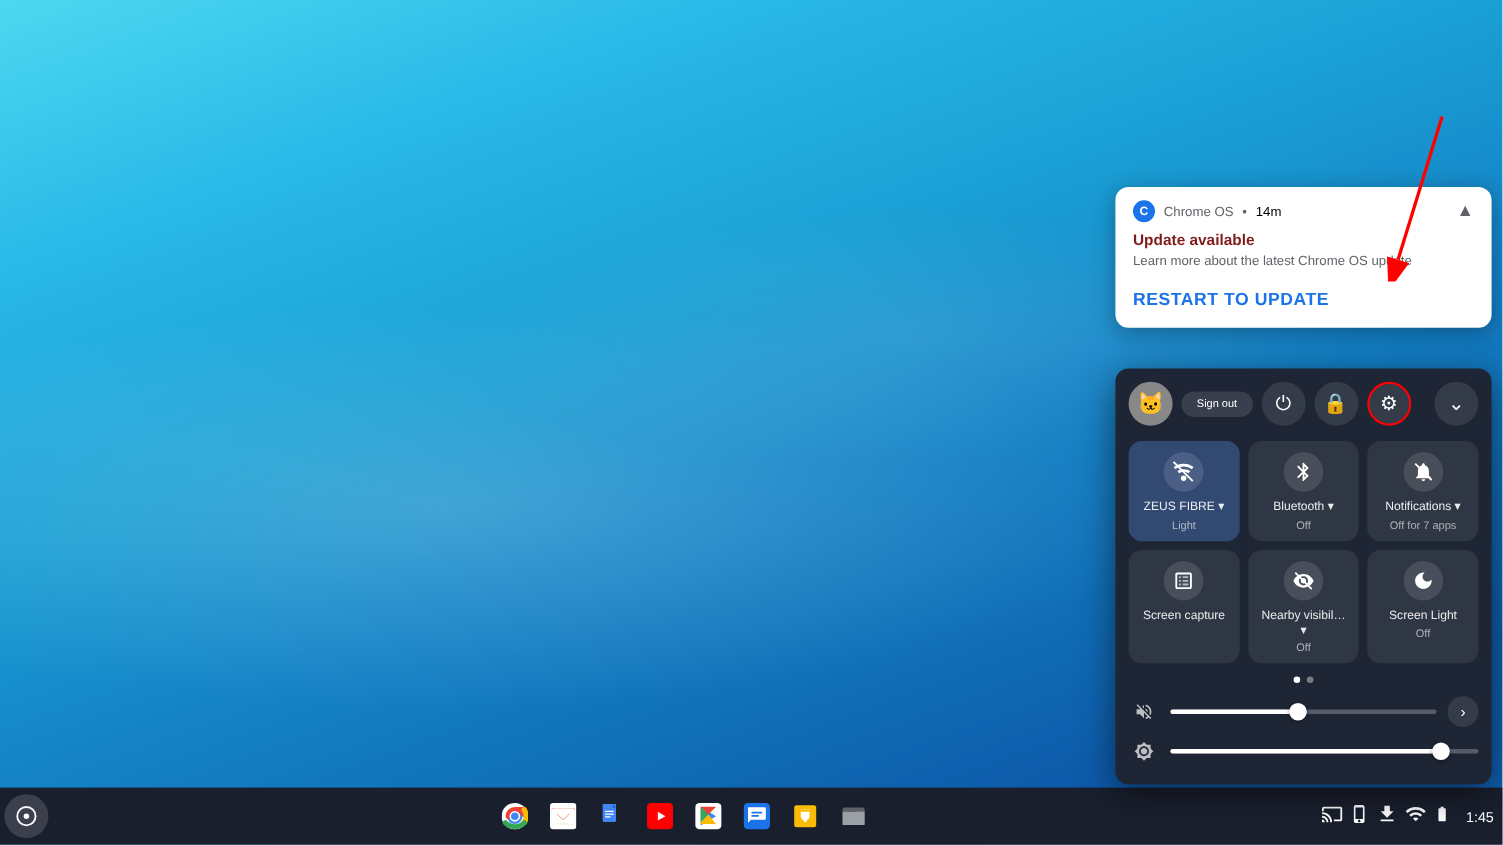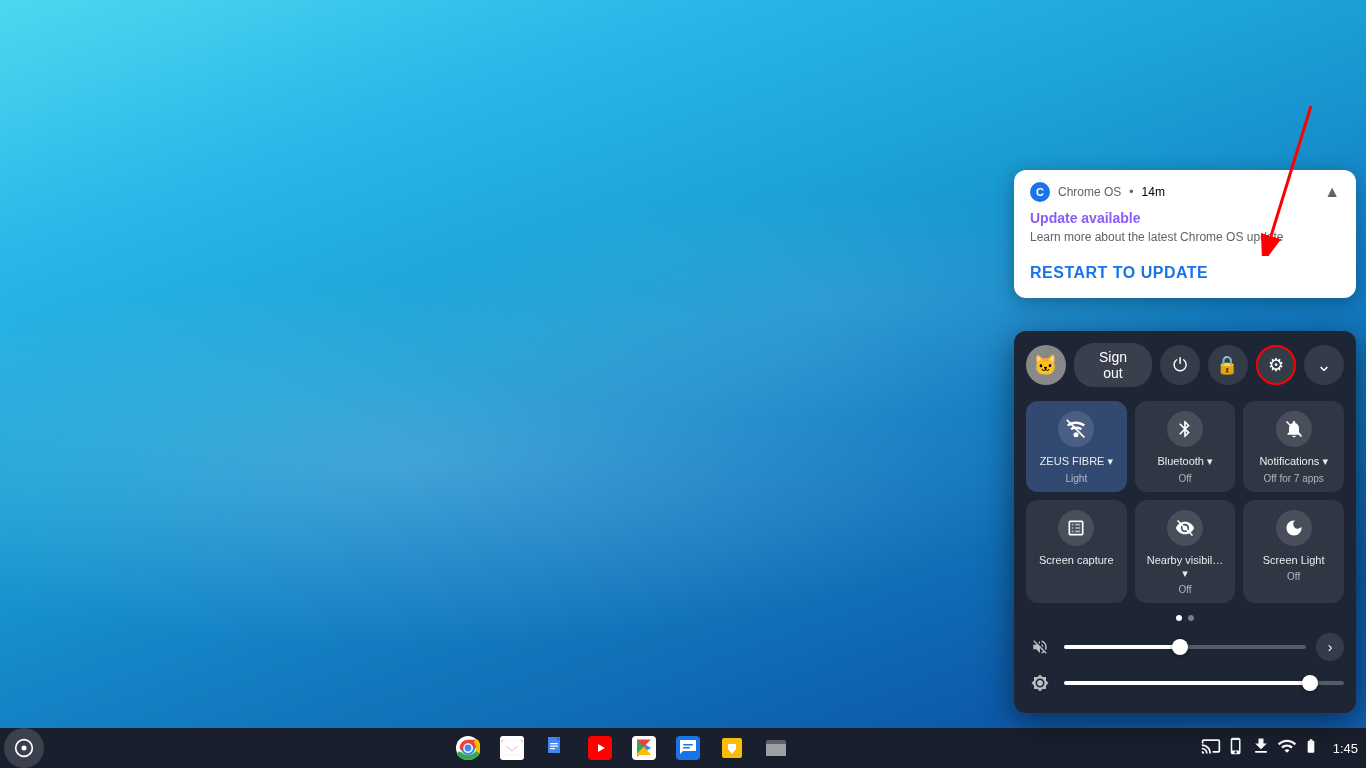--- a/index.html
+++ b/index.html
@@ -28,21 +28,21 @@
         radial-gradient(ellipse 80% 40% at 30% 60%, rgba(255,255,255,0.18) 0%, transparent 60%),
         radial-gradient(ellipse 60% 30% at 60% 40%, rgba(255,255,255,0.10) 0%, transparent 50%);
     }
 
     
     #taskbar {
       position: absolute;
       bottom: 0;
       left: 0;
       right: 0;
-      height: 40px;
+      height: 52px;
       background: #1a1f2e;
       display: flex;
       align-items: center;
       z-index: 100;
     }
 
     #taskbar-center {
       flex: 1;
       display: flex;
       align-items: center;
@@ -169,21 +169,21 @@
       margin-left: auto;
       color: #5f6368;
       font-size: 16px;
       cursor: pointer;
     }
 
     #notif-title {
       padding: 0 16px 4px;
       font-size: 14px;
       font-weight: 600;
-      color: #8b5cf6;
+      color: #7f1d1d;
     }
 
     #notif-body {
       padding: 0 16px 12px;
       font-size: 12px;
       color: #5f6368;
     }
 
     #notif-action {
       padding: 8px 16px 16px;
@@ -219,21 +219,21 @@
       align-items: center;
       justify-content: center;
       font-size: 20px;
       cursor: pointer;
     }
 
     #signout-btn {
       background: rgba(255,255,255,0.12);
       border: none;
       color: white;
-      font-size: 14px;
+      font-size: 10px;
       padding: 6px 14px;
       border-radius: 20px;
       cursor: pointer;
       font-weight: 500;
       text-align: center;
     }
 
     .panel-icon-btn {
       width: 40px;
       height: 40px;

